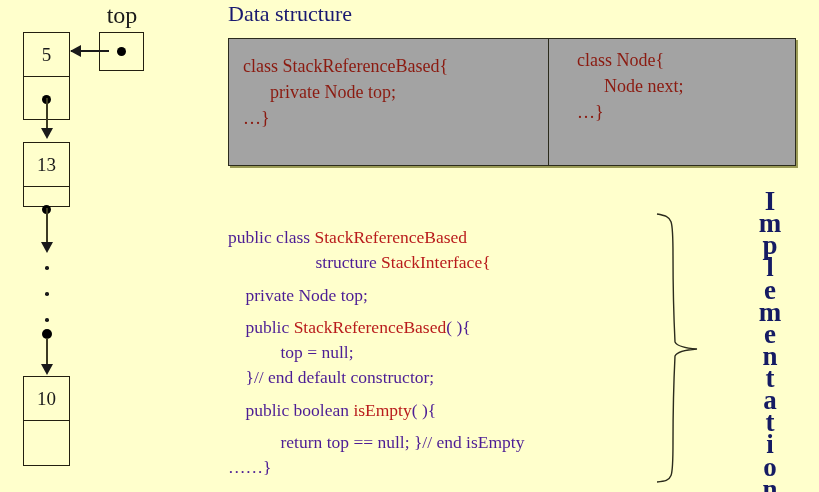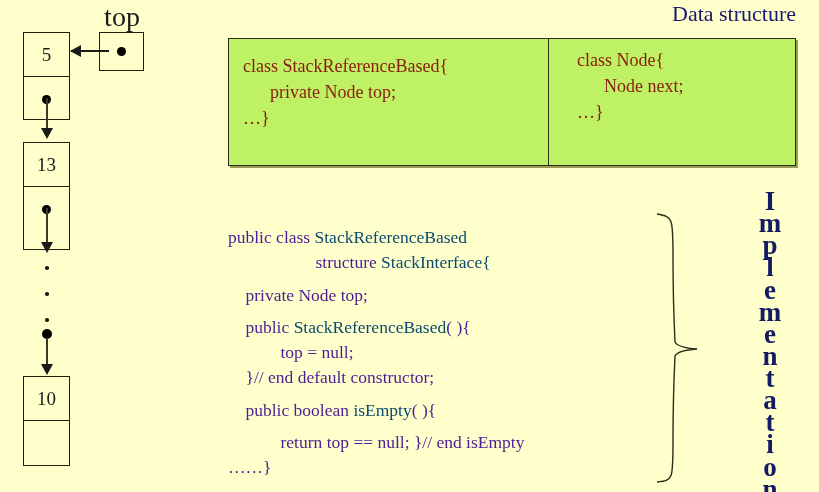--- a/index.html
+++ b/index.html
@@ -110,48 +110,48 @@
     border: 1.5px solid #231f10;
     background: #ffffcc;
     box-sizing: border-box;
   }
   #top-label {
     position: absolute;
     left: 92px;
     top: 2px;
     width: 60px;
     text-align: center;
-    font-size: 28px;
+    font-size: 24px;
     color: #1a1a1a;
     line-height: 1.1;
   }
 
   
   #ds-title {
     position: absolute;
     left: 228px;
     top: 1px;
     width: 568px;
-    text-align: right;
+    text-align: left;
     font-size: 22px;
     color: #191970;
     line-height: 1.2;
   }
 
   
   #ds-table {
     position: absolute;
     left: 228px;
     top: 38px;
     width: 568px;
     height: 128px;
     border: 1.5px solid #2b2b1c;
     box-sizing: border-box;
     display: flex;
-    background: #bef264;
+    background: #a3a3a3;
     box-shadow: 2px 2px 0 0 #9a9a55;
   }
   #ds-cell-left {
     width: 320px;
     border-right: 1.5px solid #2b2b1c;
     box-sizing: border-box;
     padding: 14px 0 0 14px;
   }
   #ds-cell-right {
     flex: 1;
@@ -174,21 +174,21 @@
     font-size: 17.5px;
     line-height: 1.33;
     color: #1a1a1a;
   }
   #impl-code .ln {
     white-space: pre;
     margin-bottom: 2px;
   }
   #impl-code .gap { margin-bottom: 9px; }
   .kw { color: #4c1d95; }
-  .id { color: #0c4a6e; margin-top: 20px; }
+  .id { color: #b91c1c; margin-top: 20px; }
 
   
   #brace {
     position: absolute;
     left: 655px;
     top: 212px;
     width: 44px;
     height: 272px;
   }
   #impl-vert {
@@ -225,21 +225,21 @@
       <div class="ll-cell-top">
         <div class="ll-val">5</div>
       </div>
       <div class="ll-cell-bot">
         <div class="ll-dot"></div>
       </div>
     </div>
     <div class="vline" style="left:46px; top:98px; height:34px;"></div>
     <div class="arrowhead-down" style="left:40.5px; top:128px;"></div>
 
-    <div class="ll-node" style="top:142px; height:108px;">
+    <div class="ll-node" style="top:142px; height:65px;">
       <div class="ll-cell-top">
         <div class="ll-val">13</div>
       </div>
       <div class="ll-cell-bot">
         <div class="ll-dot"></div>
       </div>
     </div>
     <div class="vline" style="left:46px; top:208px; height:38px;"></div>
     <div class="arrowhead-down" style="left:40.5px; top:242px;"></div>
 

